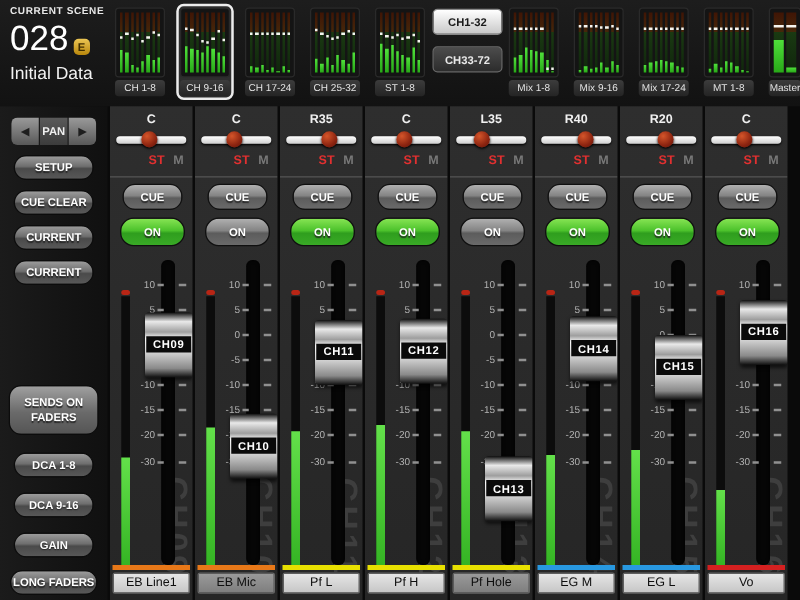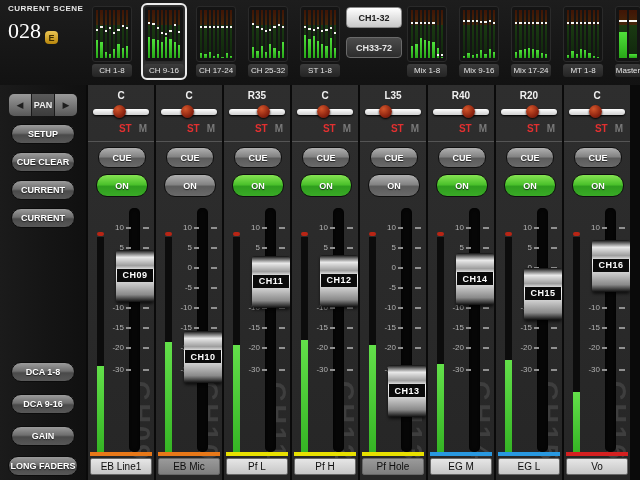--- a/index.html
+++ b/index.html
@@ -3,21 +3,21 @@
 <meta charset="utf-8">
 <style>
   html,body{margin:0;padding:0;background:#000;}
   #app{position:relative;width:640px;height:480px;background:#0a0a0a;overflow:hidden;
        font-family:"Liberation Sans",sans-serif;-webkit-user-select:none;user-select:none;}
   
   #topbar{position:absolute;left:0;top:0;width:640px;height:85px;background:linear-gradient(180deg,#1d1d1d,#121212);}
   #scene{position:absolute;left:8px;top:4px;width:82px;color:#fff;}
   #scene .sc-label{font-size:8px;font-weight:bold;color:#e8e8e8;letter-spacing:.5px;}
   #scene .sc-row{display:flex;align-items:flex-end;margin-top:1px;}
-  #scene .sc-num{font-size:22px;line-height:34px;color:#fff;font-family:Liberation Serif, serif;}
+  #scene .sc-num{font-size:28px;line-height:34px;color:#fff;}
   #scene .sc-e{width:13px;height:13px;margin:0 0 4px 4px;border-radius:4px;
     background:linear-gradient(180deg,#ecc654,#b8860b);color:#402e00;font-size:9px;font-weight:bold;
     display:flex;align-items:center;justify-content:center;}
   #scene .sc-name{font-size:14px;margin-top:2px;color:#f2f2f2;white-space:nowrap;}
   .navrow{position:absolute;top:3px;display:flex;gap:6px;}
   #nav-left{left:89px;}
   #nav-right{left:404px;}
   .nav-wrap{border:2px solid transparent;border-radius:6px;padding:1px;}
   .nav-wrap.selected{border-color:#ececec;background:#2e2e2e;}
   .nav-block{width:40px;height:56px;background:#141414;border:1px solid #2a2a2a;border-radius:3px;
@@ -96,20 +96,21 @@
 
 <div id="app">
 
   <div id="topbar">
     <div id="scene">
       <div class="sc-label">CURRENT SCENE</div>
       <div class="sc-row">
         <div class="sc-num">028</div>
         <div class="sc-e">E</div>
       </div>
+      <div class="sc-name">Initial Data</div>
     </div>
     <div id="nav-left" class="navrow">
         <div class="nav-wrap">
           <div class="nav-block">
             <div class="nav-bar">
               <div class="nav-fill" style="height: 38%;"></div>
               <div class="nav-mark" style="bottom: 57%;"></div>
             </div>
             <div class="nav-bar">
               <div class="nav-fill" style="height: 33%;"></div>
@@ -463,20 +464,21 @@
   <div id="sidebar">
     <div id="pan-ctl" class="sb-abs">
       <div class="pan-arrow">◀</div>
       <div class="pan-mid">PAN</div>
       <div class="pan-arrow">▶</div>
     </div>
     <div class="sb-pill sb-abs" style="top:39px">SETUP</div>
     <div class="sb-pill sb-abs" style="top:67px">CUE CLEAR</div>
     <div class="sb-pill sb-abs" style="top:95px">CURRENT</div>
     <div class="sb-pill sb-abs" style="top:123px">CURRENT</div>
+    <div id="sends-btn" class="sb-abs">SENDS ON FADERS</div>
     <div class="sb-pill sb-abs" style="top:277px">DCA 1-8</div>
     <div class="sb-pill sb-abs" style="top:309px">DCA 9-16</div>
     <div class="sb-pill sb-abs" style="top:371px;width:70px;left:8px">LONG FADERS</div>
     <div class="sb-pill sb-abs" style="top:341px">GAIN</div>
   </div>
 
   <div id="strips">
       <div class="strip">
         <div class="pan-val">C</div>
         <div class="pan-track">

